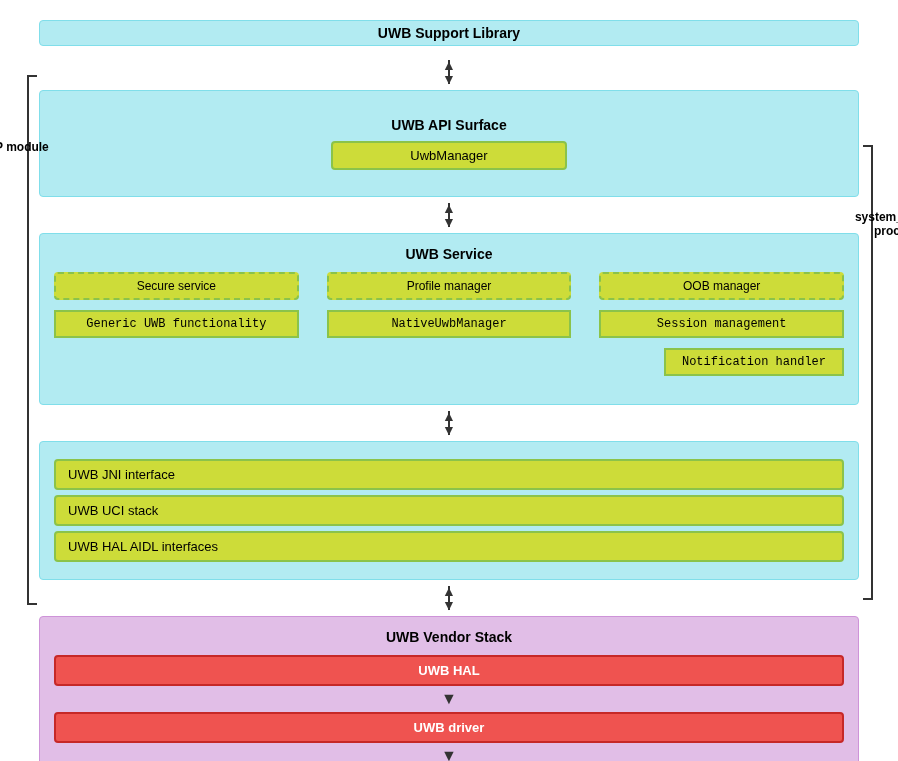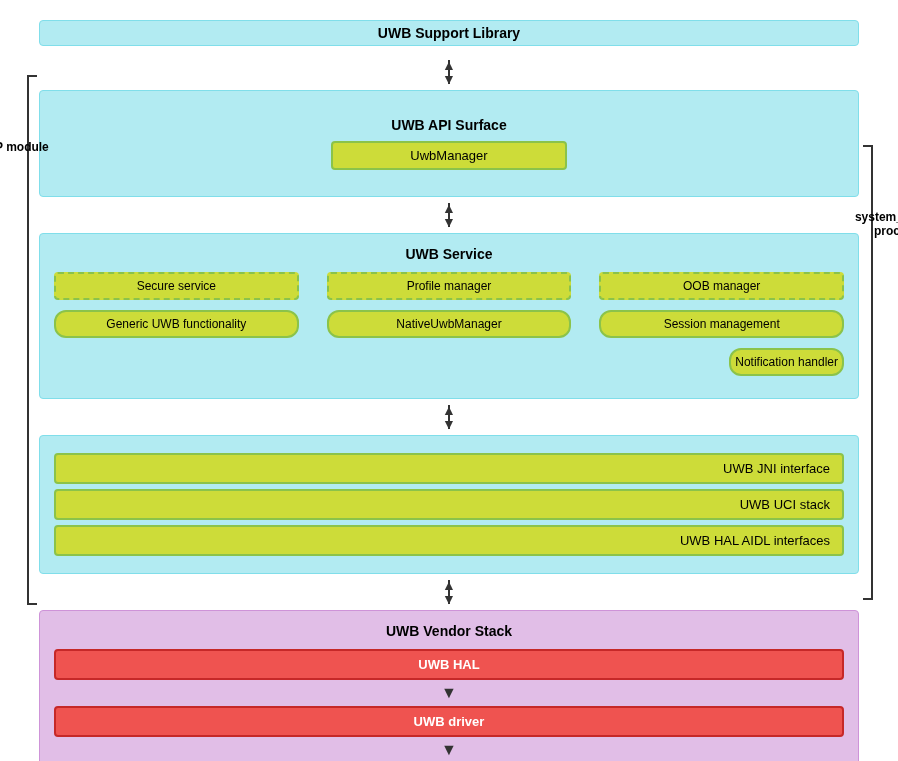--- a/index.html
+++ b/index.html
@@ -105,45 +105,46 @@
       border-radius: 4px;
       padding: 5px 12px;
       text-align: center;
       font-size: 12px;
       display: inline-block;
     }
     
     .green-solid {
       background: #cddc39;
       border: 2px solid #8bc34a;
-      border-radius: 12px;
-      padding: 5px 4px;
+      border-radius: 0;
+      padding: 5px 16px;
       text-align: center;
       font-size: 12px;
       display: inline-block;
+      font-family: Liberation Mono, monospace;
     }
     
     .red-solid {
       background: #ef5350;
       border: 2px solid #c62828;
       border-radius: 4px;
       padding: 6px 12px;
       text-align: center;
       font-size: 13px;
       font-weight: bold;
       color: white;
       display: block;
     }
     
     .lime-wide {
       background: #cddc39;
       border: 2px solid #8bc34a;
       border-radius: 4px;
       padding: 6px 12px;
-      text-align: right;
+      text-align: left;
       font-size: 13px;
       display: block;
       margin: 5px 0;
     }
 
     .uwb-support {
       background: #b2ebf2;
       border: 1.5px solid #80deea;
       border-radius: 4px;
       text-align: center;
@@ -187,21 +188,21 @@
       gap: 28px;
     }
     .service-row .green-dashed,
     .service-row .green-solid {
       flex: 1;
       text-align: center;
     }
     .service-row-right {
       display: flex;
       justify-content: flex-end;
-      margin-bottom: 10px;
+      margin-bottom: 16px;
       align-items: flex-end;
     }
 
     
     .uwb-native {
       background: #b2ebf2;
       border: 1.5px solid #80deea;
       border-radius: 4px;
       padding: 12px 14px;
     }

